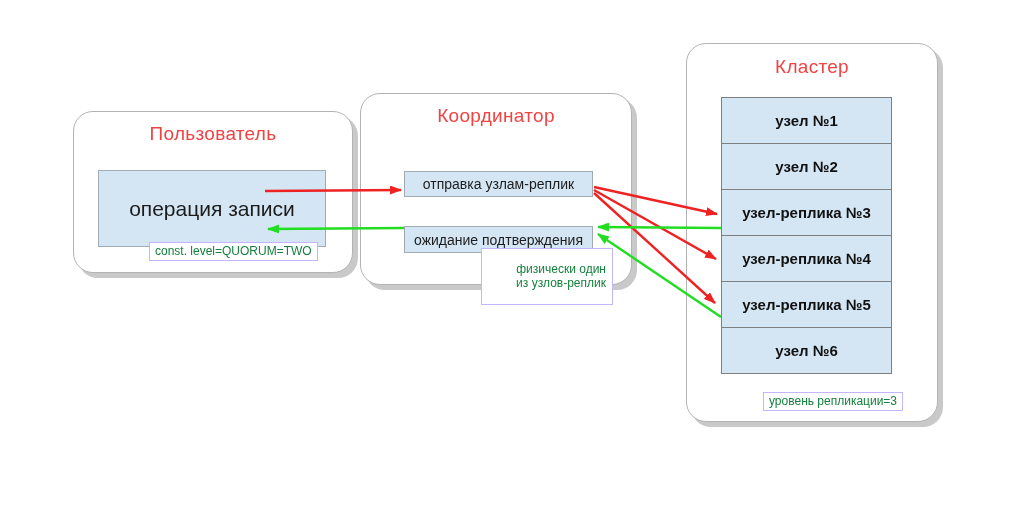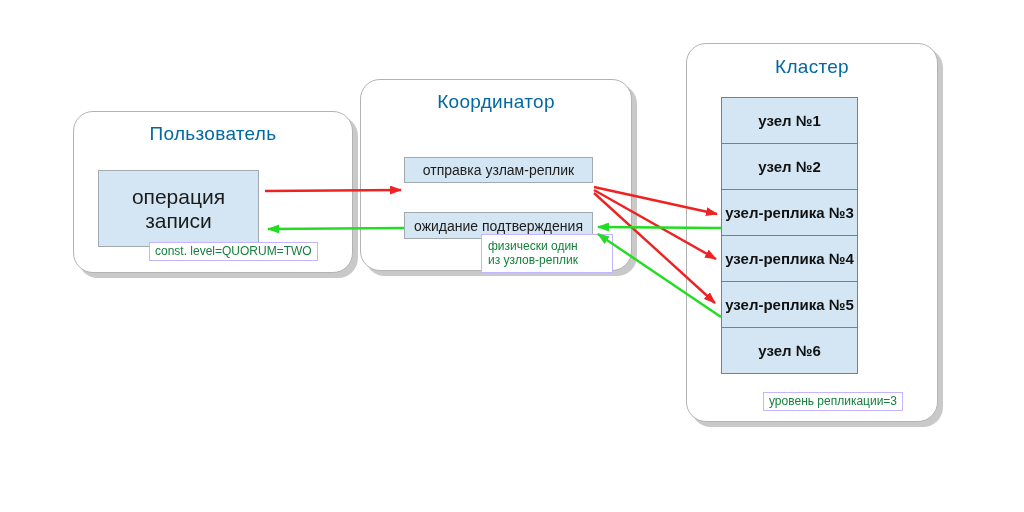--- a/index.html
+++ b/index.html
@@ -20,21 +20,21 @@
     border-radius: 20px;
     box-shadow: 5px 5px 0 #c9c9c9;
     box-sizing: border-box;
   }
   .panel-title {
     position: absolute;
     left: 0; right: 0;
     text-align: center;
     font-size: 19px;
     letter-spacing: 0.3px;
-    color: #0369a1;
+    color: #ef4444;
   }
   
   .bluebox {
     position: absolute;
     background: #d4e6f3;
     border: 1px solid #a0aab0;
     box-sizing: border-box;
     display: flex;
     align-items: center;
     justify-content: center;
@@ -48,30 +48,30 @@
     background: #ffffff;
     border: 1px solid #c4b5fd;
     font-size: 12px;
     color: #15803d;
     padding: 1px 5px 2px 5px;
     white-space: nowrap;
     box-sizing: border-box;
   }
   .note.two-line {
     white-space: normal;
-    text-align: left;
+    text-align: right;
     line-height: 1.2;
-    padding: 4px 6px;
+    padding: 13px 6px;
   }
   
   .node-stack {
     position: absolute;
   }
   .node {
-    width: 137px;
+    width: 171px;
     height: 47px;
     background: #d4e6f3;
     border: 1px solid #7f7f7f;
     box-sizing: border-box;
     margin-top: -1px;
     display: flex;
     align-items: center;
     justify-content: center;
     font-size: 15px;
     font-weight: bold;
@@ -87,27 +87,27 @@
     pointer-events: none;
   }
 </style>
 </head>
 <body>
 
 <div class="canvas">
 
   <div class="panel" style="left:35px; top:111px; width:280px; height:162px;margin-left:38px;">
     <div class="panel-title" style="top:11px;">Пользователь</div>
-    <div class="bluebox op-box" style="left:24px; top:58px; width:161px; height:77px;">
+    <div class="bluebox op-box" style="left:24px; top:58px; width:228px; height:77px;">
       <span>операция записи</span>
     </div>
     <div class="note" style="left:75px; top:130px;">const. level=QUORUM=TWO</div>
   </div>
 
-  <div class="panel" style="left:360px; top:79px; width:272px; height:192px;">
+  <div class="panel" style="left:360px; top:93px; width:272px; height:192px;">
     <div class="panel-title" style="top:11px;">Координатор</div>
     <div class="bluebox step-box" style="left:43px; top:77px; width:189px; height:26px;">
       <span>отправка узлам-реплик</span>
     </div>
     <div class="bluebox step-box" style="left:43px; top:115px; width:189px; height:27px;margin-top:17px;">
       <span>ожидание подтверждения</span>
     </div>
     <div class="note two-line" style="left:120px; top:154px; width:132px;">
       <span>физически один</span><br>
       <span>из узлов-реплик</span>

